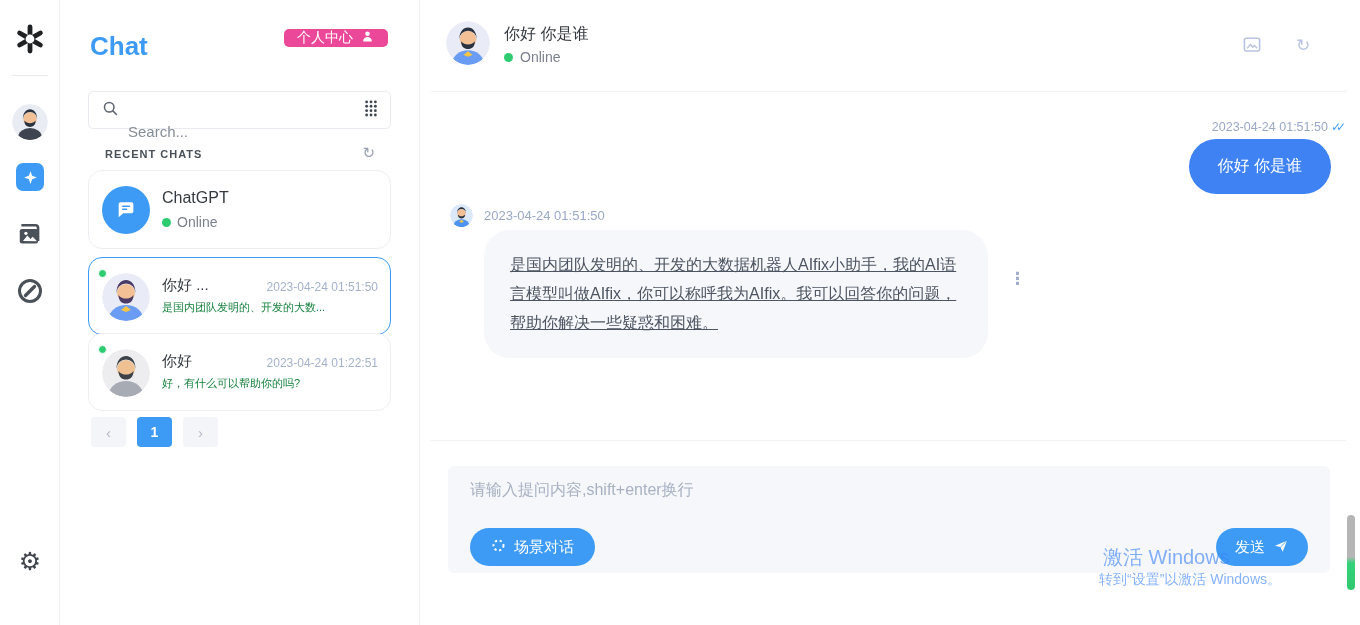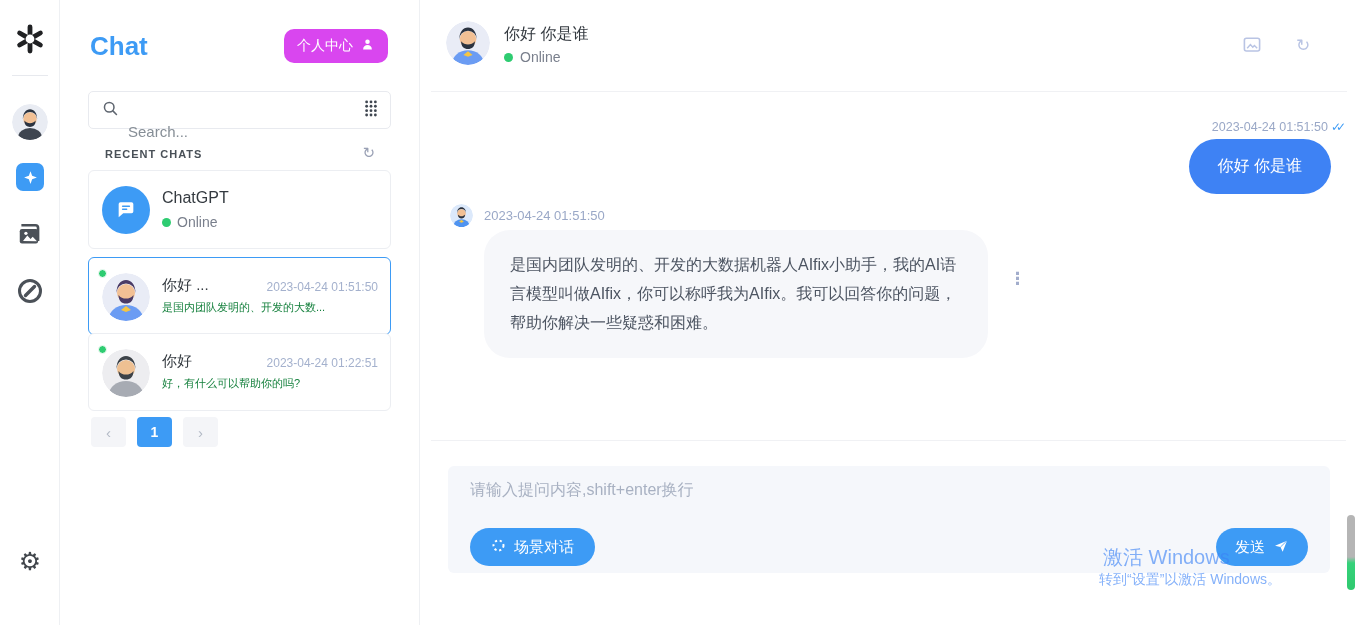--- a/index.html
+++ b/index.html
@@ -16,33 +16,33 @@
   .rail-sparkle { position:absolute; left:16px; top:163px; width:28px; height:28px; border-radius:7px;
     background:#3d9bf5; display:flex; align-items:center; justify-content:center; cursor:pointer; }
   .rail-ico { position:absolute; left:16px; width:28px; height:28px; cursor:pointer; }
   .rail-gear { position:absolute; left:15px; top:546px; width:30px; height:30px; font-size:25px; line-height:30px;
     text-align:center; color:#41464c; cursor:pointer; }
 
   
   .sidebar { position:absolute; left:60px; top:0; width:360px; height:625px; background:#fff;
     border-right:1px solid #eef0f3; z-index:2;text-decoration:underline; }
   .sb-title { position:absolute; left:30px; top:31px; font-size:26px; font-weight:bold; color:#3d9bf5; }
-  .profile-btn { position:absolute; right:31px; top:29px; height:34px; padding:0 13px; border:none; border-radius:10px;
-    background:#d946ef; color:#fff; font-size:14px; display:flex; align-items:center; gap:7px; cursor:pointer;
+  .profile-btn { position:absolute; right:31px; top:29px; height:18px; padding:0 13px; border:none; border-radius:5px;
+    background:#ec4899; color:#fff; font-size:14px; display:flex; align-items:center; gap:7px; cursor:pointer;
     font-family:inherit; }
   .search-box { position:absolute; left:28px; top:91px; width:303px; height:38px; border:1px solid #e8eaef;
     border-radius:5px; background:#fff; display:flex; align-items:center; padding:0 12px 0 13px; }
   .search-box input { flex:1; border:none; outline:none; font-size:15px; color:#495057; margin-left:9px;
     font-family:inherit; background:transparent;margin-top:42px; }
   .search-box input::placeholder { color:#868e96; }
   .sb-section { position:absolute; left:45px; top:148px; font-size:11px; font-weight:bold; letter-spacing:1px; color:#495057; }
   .sb-refresh { position:absolute; right:44px; top:144px; font-size:15px; color:#9aa1b5; cursor:pointer; }
 
   .chat-card { position:absolute; left:28px; width:303px; height:78px; background:#fff; border:1px solid #eceef2;
-    border-radius:6px; cursor:pointer; }
+    border-radius:14px; cursor:pointer; }
   .chat-card.selected { border-color:#3d9bf5; }
   .cc-avatar { position:absolute; left:13px; top:15px; width:48px; height:48px; border-radius:50%; overflow:hidden; }
   .cc-dot { position:absolute; left:9px; top:11px; width:9px; height:9px; border-radius:50%; background:#2ecc71;
     border:1.5px solid #fff; z-index:2; }
   .cc-name { position:absolute; left:73px; top:18px; font-size:16px; color:#343a40; font-weight:500; }
   .cc-name.cn { font-size:15px; }
   .cc-time { position:absolute; right:12px; top:22px; font-size:12px; color:#a4b1cd; }
   .cc-status { position:absolute; left:73px; top:43px; display:flex; align-items:center; gap:6px;
     font-size:14px; color:#797f8c; }
   .dot-green { width:9px; height:9px; border-radius:50%; background:#2ecc71; display:inline-block; }
@@ -68,21 +68,21 @@
   .mh-icons .ic { width:18px; height:18px; cursor:pointer; color:#b9c4e4; font-size:17px; line-height:18px; text-align:center; }
 
   
   .msg-out-time { position:absolute; right:19px; top:120px; font-size:12.5px; color:#9aa8c7;margin-left:48px; }
   .msg-out-time .checks { color:#3d9bf5; letter-spacing:-5px; margin-left:3px; font-size:12px; }
   .bubble-out { position:absolute; right:29px; top:139px; height:55px; padding:0 29px; border-radius:28px;
     background:#3e82f4; color:#fff; font-size:16px; display:flex; align-items:center; }
   .msg-in-avatar { position:absolute; left:30px; top:204px; width:23px; height:23px; border-radius:50%; overflow:hidden; }
   .msg-in-time { position:absolute; left:64px; top:208px; font-size:13px; color:#9aa8c7; }
   .bubble-in { position:absolute; left:64px; top:230px; width:504px; border-radius:26px; background:#f6f7fa;
-    padding:21px 26px; font-size:16px; color:#4d5562; line-height:1.8; }
+    padding:21px 26px; font-size:16px; color:#4d5562; line-height:1.8;text-decoration:underline; }
   .msg-more { position:absolute; left:583px; top:264px; font-size:17px; color:#a2adcc; cursor:pointer;
     padding:4px 6px; font-weight:bold; }
   .msg-divider { position:absolute; left:11px; right:14px; top:440px; height:1px; background:#f0f1f4; }
 
   
   .input-panel { position:absolute; left:28px; top:466px; width:882px; height:107px; background:#f5f7fb;
     border-radius:6px; z-index:1; }
   .input-panel textarea { position:absolute; left:22px; top:14px; width:600px; height:44px; border:none; outline:none;
     background:transparent; resize:none; font-size:16px; color:#b91c1c; font-family:inherit; }
   .input-panel textarea::placeholder { color:#a8b1c2; }

